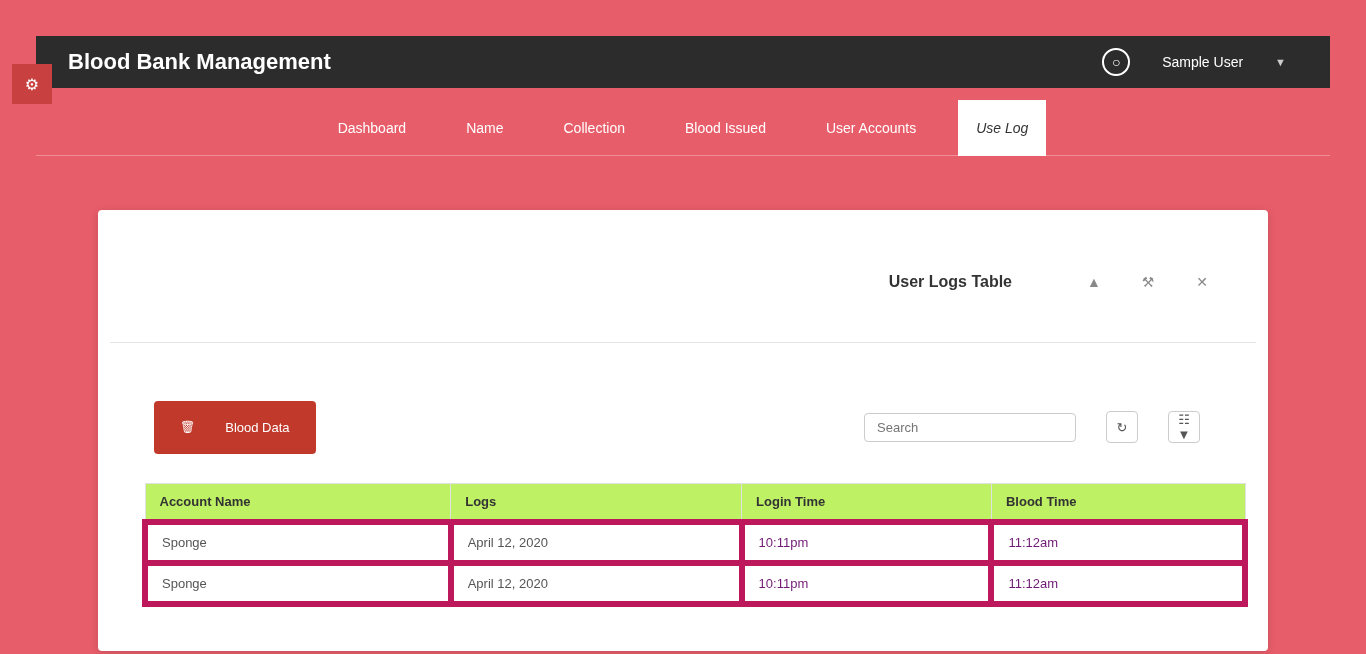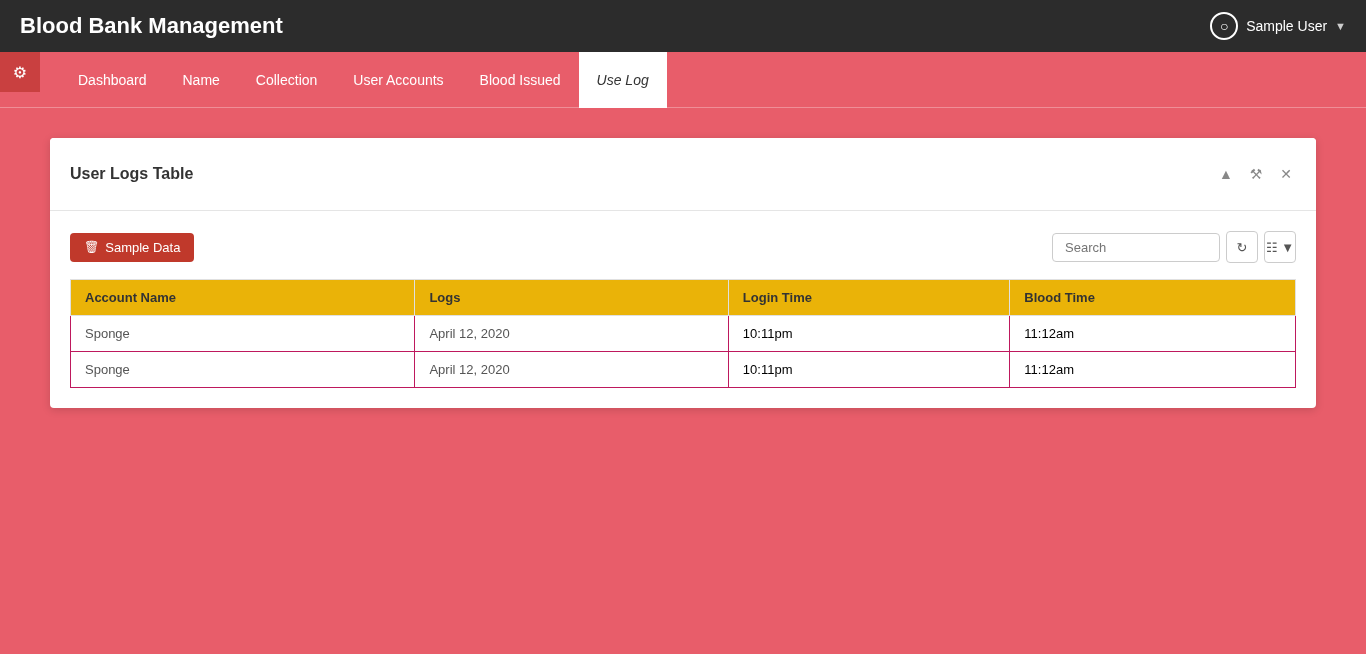--- a/index.html
+++ b/index.html
@@ -1,15 +1,15 @@
 <!DOCTYPE html>
 <html><head>
   <meta charset="utf-8">
   <style>
-    * { box-sizing: border-box; margin: 0; padding: 0; }
+    * { box-sizing: border-box; margin: 12px; padding: 0; }
     body { font-family: 'Segoe UI', Arial, sans-serif; font-size: 14px; background: #e85d6a; }
 
     
     .topbar {
       background: #2c2c2c;
       display: flex;
       align-items: center;
       justify-content: space-between;
       padding: 0 20px;
       height: 52px;
@@ -48,20 +48,21 @@
     .gear-icon { color: #fff; font-size: 16px; }
 
     
     .main-nav {
       background: #e85d6a;
       display: flex;
       align-items: center;
       padding: 0 60px;
       height: 56px;
       border-bottom: 1px solid rgba(255,255,255,0.3);
+      justify-content: center;
     }
     .nav-item {
       color: #fff;
       padding: 0 18px;
       height: 56px;
       display: flex; align-items: center;
       cursor: pointer;
       font-size: 14px;
       white-space: nowrap;
       position: relative;
@@ -81,24 +82,25 @@
     
     .card {
       background: #fff;
       border-radius: 4px;
       box-shadow: 0 2px 8px rgba(0,0,0,0.15);
       overflow: hidden;
     }
     .card-header {
       display: flex;
       align-items: center;
-      justify-content: space-between;
+      justify-content: flex-end;
       padding: 26px 20px;
       border-bottom: 1px solid #e5e5e5;
       background: #fff;
+      gap: 36px;
     }
     .card-title {
       font-size: 16px;
       font-weight: 600;
       color: #333;
     }
     .card-header-icons {
       display: flex; gap: 10px; align-items: center;
     }
     .card-header-icon {
@@ -127,59 +129,59 @@
     .trash-icon { font-size: 12px; }
 
     .toolbar-right {
       display: flex; align-items: center; gap: 6px;
     }
     .search-input {
       border: 1px solid #ccc;
       border-radius: 4px;
       padding: 6px 12px;
       font-size: 13px;
-      width: 168px;
+      width: 212px;
       outline: none;
       color: #ec4899;
     }
     .icon-btn {
       width: 32px; height: 32px;
       border: 1px solid #ccc;
       border-radius: 4px;
       background: #fff;
       cursor: pointer;
       display: flex; align-items: center; justify-content: center;
       font-size: 13px; color: #555;
     }
 
     
     table {
       width: 100%;
       border-collapse: collapse;
       font-size: 13px;
     }
     thead tr {
-      background: #eab308;
+      background: #bef264;
     }
     thead th {
       text-align: left;
       padding: 10px 14px;
       font-weight: 600;
       color: #333;
       border: 1px solid #e0e0e0;
     }
     tbody tr {
       border-bottom: 1px solid #eeeeee;
     }
     tbody td {
       padding: 10px 14px;
       color: #555;
-      border: 1px solid #be185d;
-    }
-    .time-link { color: #000000; }
+      border: 6px solid #be185d;
+    }
+    .time-link { color: #701a75; }
 
     .table-footer {
       margin-top: 14px;
       font-size: 13px;
       color: #666;
     }
   </style>
 </head>
 <body>
 
@@ -194,40 +196,40 @@
 
 <div class="sidebar-gear">
   <span class="gear-icon">⚙</span>
 </div>
 
 <nav class="main-nav">
 
 <div class="nav-item">Dashboard</div>
     <div class="nav-item">Name</div>
     <div class="nav-item">Collection</div>
+    <div class="nav-item">Blood Issued</div>
     <div class="nav-item">User Accounts</div>
-    <div class="nav-item">Blood Issued</div>
     <div class="nav-item active">Use Log</div>
   </nav>
 
 <div class="page-content">
   <div class="card">
     <div class="card-header">
       <span class="card-title">User Logs Table</span>
       <div class="card-header-icons">
         <span class="card-header-icon" title="Collapse">▲</span>
         <span class="card-header-icon" title="Settings">⚒</span>
         <span class="card-header-icon" title="Close">✕</span>
       </div>
     </div>
     <div class="card-body">
       <div class="table-toolbar">
         <button class="btn-clear">
           <span class="trash-icon">🗑</span>
-          <span>Sample Data</span>
+          <span>Blood Data</span>
         </button>
         <div class="toolbar-right">
           <input class="search-input" type="text" placeholder="Search" style="">
           <button class="icon-btn" title="Refresh">
             <span>↻</span>
           </button>
           <button class="icon-btn" title="Columns">
             <span>☷ ▼</span>
           </button>
         </div>

